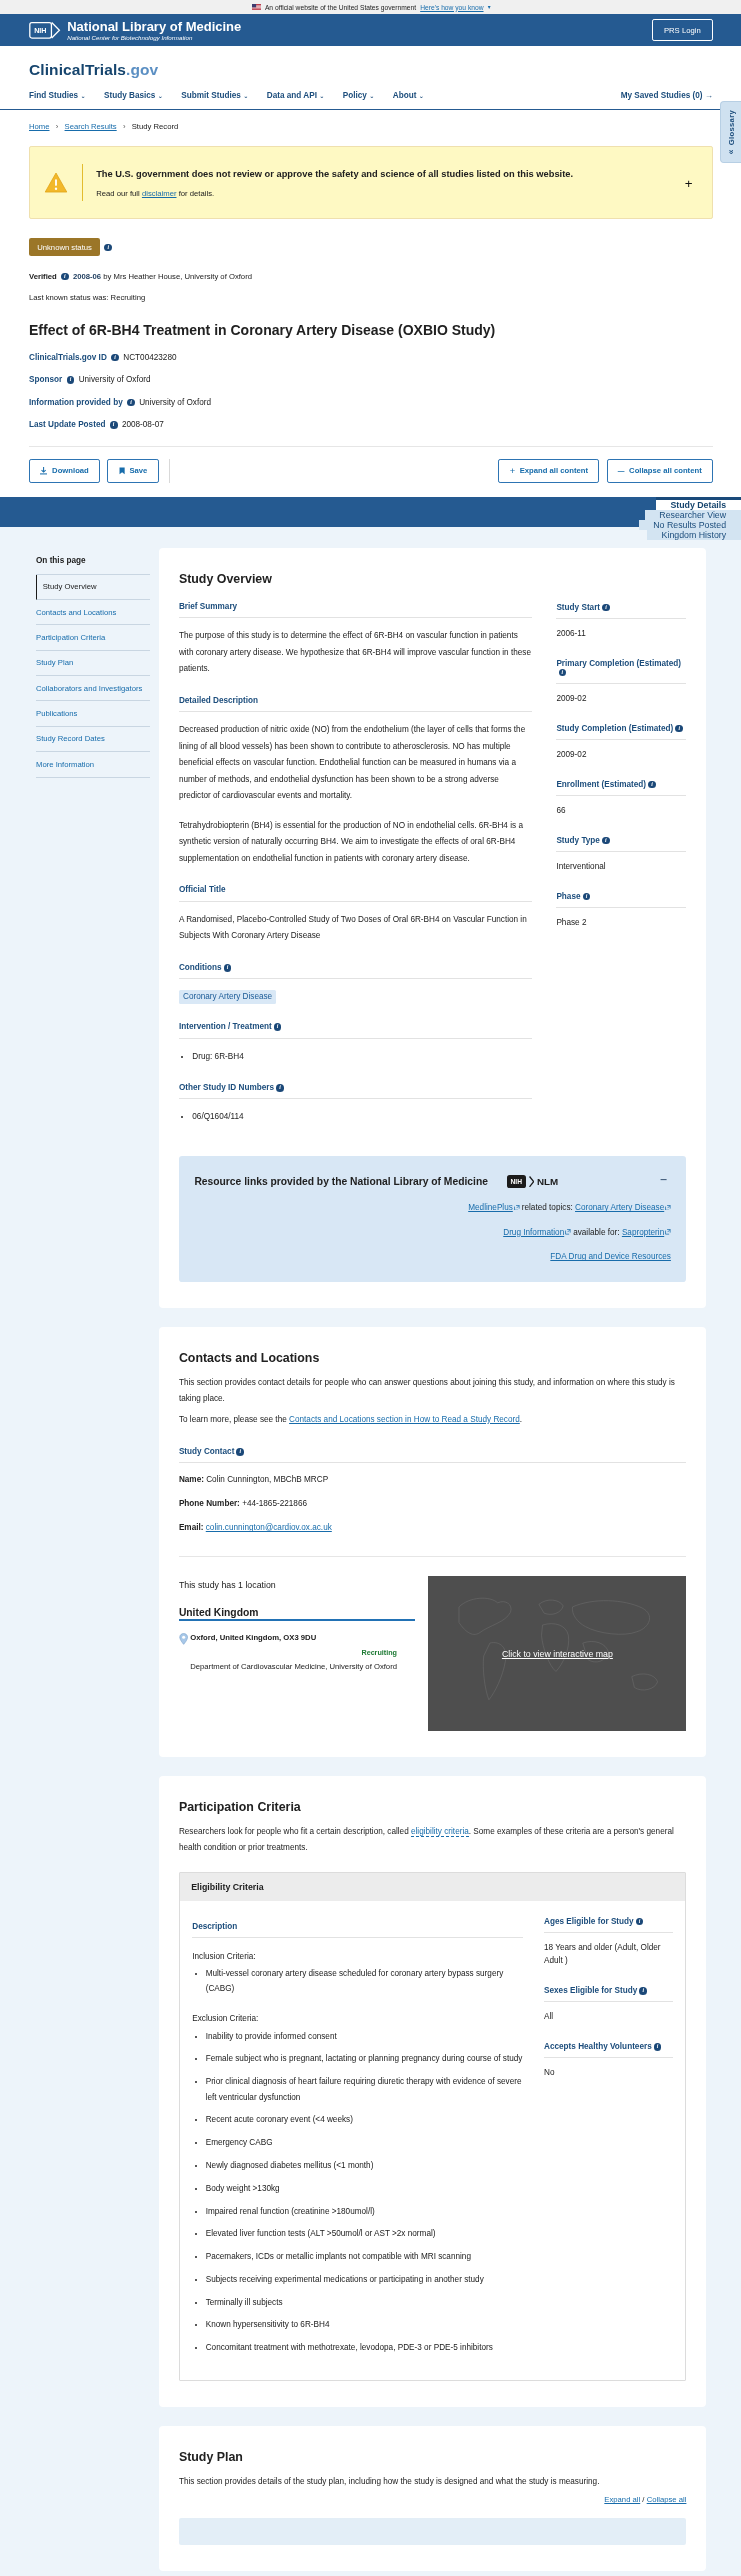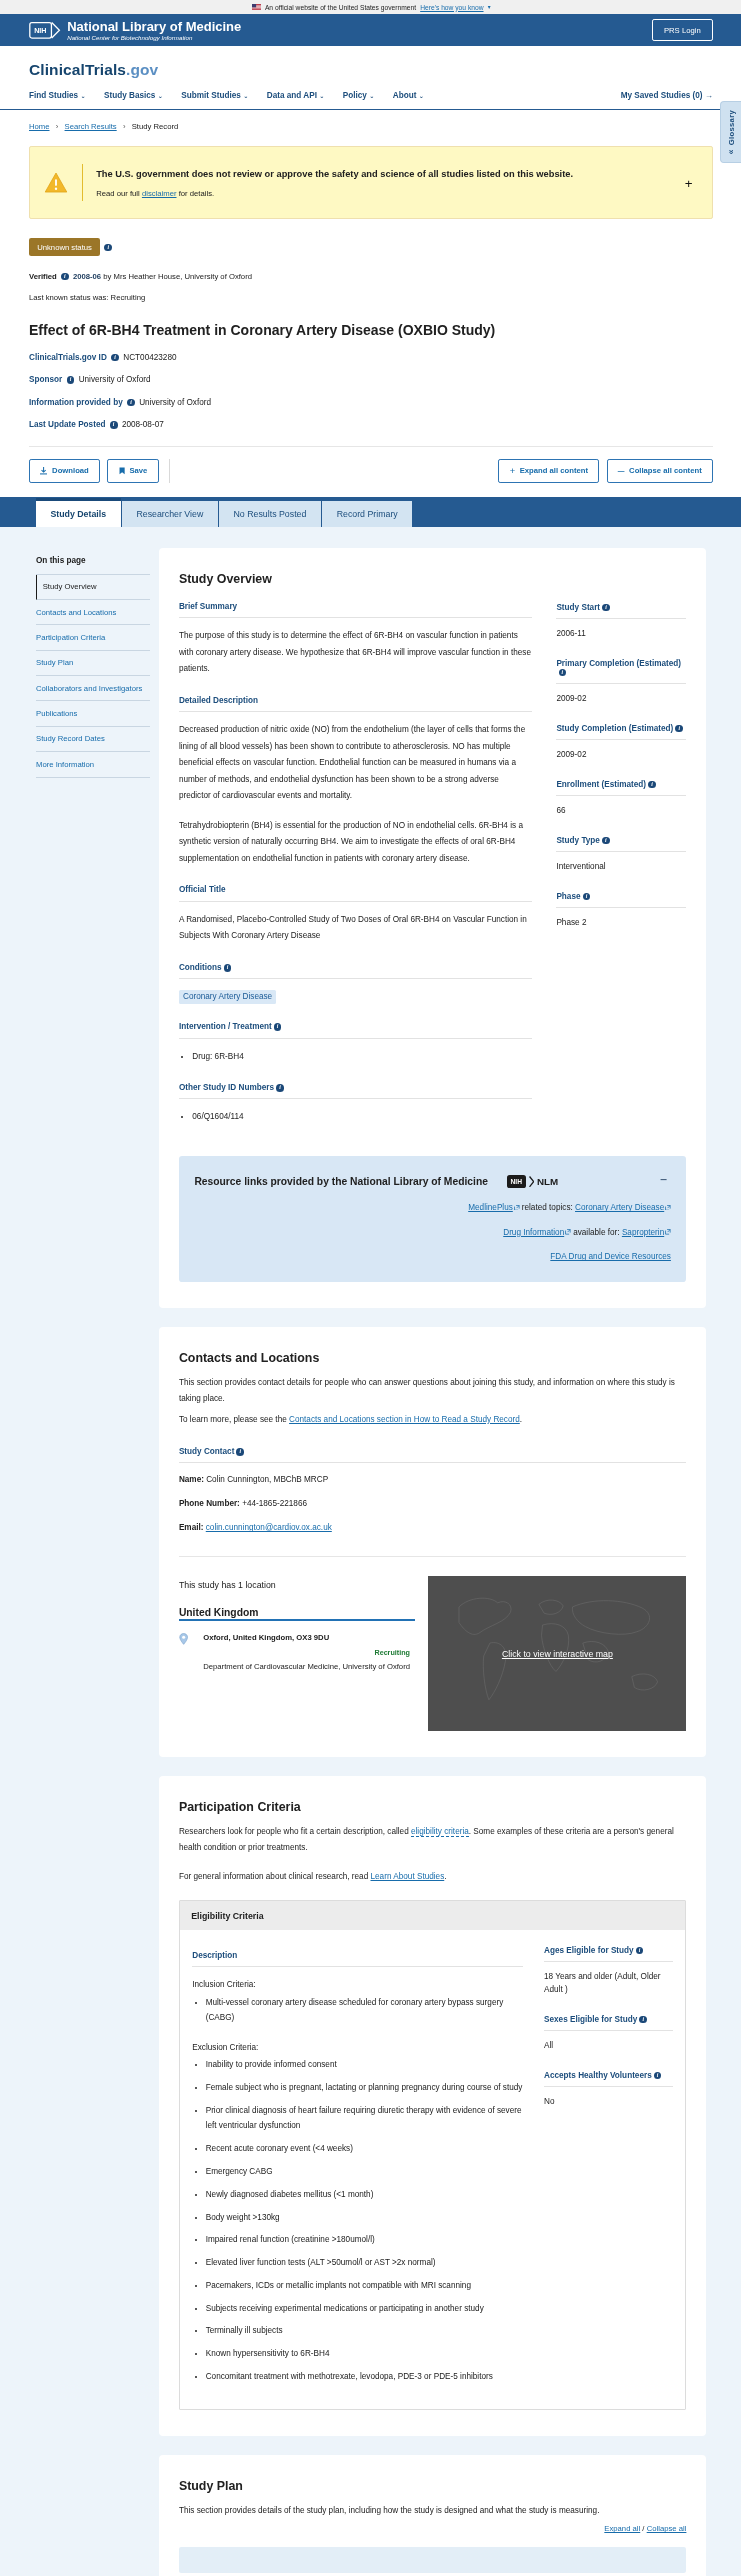--- a/index.html
+++ b/index.html
@@ -75,21 +75,21 @@
   
   .toolbar { margin:17.5px 29px 0; border-top:0.5px solid #e6e6e6; padding:11.3px 0 13.4px;
     display:flex; align-items:center; gap:7.2px; }
   .btn-outline { border:0.5px solid #2d74b3; background:#fff; color:#176cab; font-weight:bold;
     font-size:7.7px; border-radius:2.1px; padding:6.2px 10.3px; display:inline-flex; align-items:center;
     gap:4.6px; cursor:pointer; font-family:inherit; }
   .tool-div { width:0.5px; height:24px; background:#d9d9d9; margin-left:3.1px; }
   .toolbar .spacer { flex:1; }
 
   
-  .tabbar { background:#255a91; height:30px; display:flex; align-items:flex-end; padding:0 0 0 36px; }
+  .tabbar { background:#255a91; height:30px; display:flex; align-items:flex-end; padding:0 0 0 36px;flex-direction:column; }
   .tab { background:#d3e4f2; color:#1c4d7c; font-size:8.8px; height:26px; display:flex;
     align-items:center; padding:0 14.4px; margin-right:1.5px; cursor:pointer; white-space:nowrap; }
   .tab.active { background:#fff; color:#16456e; font-weight:bold; height:29px;
     border-top:3.1px solid #1a4a7a; }
 
   
   .page-bg { background:#edf4fa; padding:21.6px 0 20.6px; }
   .layout { display:flex; align-items:flex-start; padding:0 36px 0 36px; gap:9.3px; }
 
   .onpage { width:114px; flex-shrink:0; font-size:7.7px; padding-top:8.2px; }
@@ -134,21 +134,21 @@
   .ext-icon { display:inline-block; margin-left:1px; }
 
   .hr-div { border:none; border-top:0.5px solid #e6e6e6; margin:19.6px 0; }
   .contact-row { margin:9.3px 0; font-size:8.2px; line-height:1.8; }
   .contact-row .c-lbl { font-weight:bold; }
 
   .loc-grid { display:flex; gap:13.4px; }
   .loc-left { flex:1; }
   .loc-line { font-size:8.8px; margin:3.1px 0 17.5px; }
   .country-h { font-size:10.3px; font-weight:bold; padding-bottom:1px; border-bottom:2.1px solid #2272b5; margin:0 0 12.4px; }
-  .loc-item { display:flex; gap:15px; }
+  .loc-item { display:flex; gap:2px; }
   .loc-body .loc-name { font-weight:bold; font-size:7.7px; }
   .loc-body .loc-status { color:#1e7a34; font-weight:bold; font-size:7.2px; margin-top:5.2px;text-align:right; }
   .loc-body .loc-dept { font-size:7.7px; margin-top:5.2px; }
   .map { width:258px; height:155px; background:#4e4e4e; flex-shrink:0; position:relative;
     display:flex; align-items:center; justify-content:center; cursor:pointer; }
   .map-label { color:#fff; text-decoration:underline; font-size:8.8px; position:relative; z-index:2; }
   .map svg { position:absolute; inset:0; }
 
   .panel { border:0.5px solid #dcdcdc; border-radius:1px; margin-top:15.5px; }
   .panel-head { background:#ececec; font-weight:bold; font-size:8.8px; padding:9.3px 11.3px; }
@@ -298,21 +298,21 @@
   <button class="btn-outline">
     <span style="font-size:6.7px;">—</span>
     <span>Collapse all content</span>
   </button>
 </div>
 
 <div class="tabbar">
   <div class="tab active">Study Details</div>
   <div class="tab">Researcher View</div>
   <div class="tab">No Results Posted</div>
-  <div class="tab">Record Primary</div>
+  <div class="tab">Kingdom History</div>
 </div>
 
 <div class="page-bg">
 <div class="layout">
 
   <nav class="onpage">
     <div class="onpage-title">On this page</div>
     <a class="onpage-item active" style="text-decoration:none">Study Overview</a>
     <a class="onpage-item">Contacts and Locations</a>
     <a class="onpage-item">Participation Criteria</a>
@@ -454,21 +454,20 @@
             </g>
           </svg>
           <span class="map-label">Click to view interactive map</span>
         </div>
       </div>
     </section>
 
     <section class="card">
       <h2 class="card-title">Participation Criteria</h2>
       <p class="card-intro"><span>Researchers look for people who fit a certain description, called </span><a style="text-decoration:none;border-bottom:0.5px dashed #176cab;">eligibility criteria</a><span>. Some examples of these criteria are a person's general health condition or prior treatments.</span></p>
-      <p class="body-text" style="margin-top:12.4px"><span>For general information about clinical research, read </span><a>Learn About Studies</a><span>.</span></p>
 
       <div class="panel">
         <div class="panel-head">Eligibility Criteria</div>
         <div class="panel-body">
           <div class="elig-grid">
             <div class="elig-left">
               <div class="lbl first">Description</div>
               <div class="crit-label">Inclusion Criteria:</div>
               <ul class="plain">
                 <li>Multi-vessel coronary artery disease scheduled for coronary artery bypass surgery (CABG)</li>

